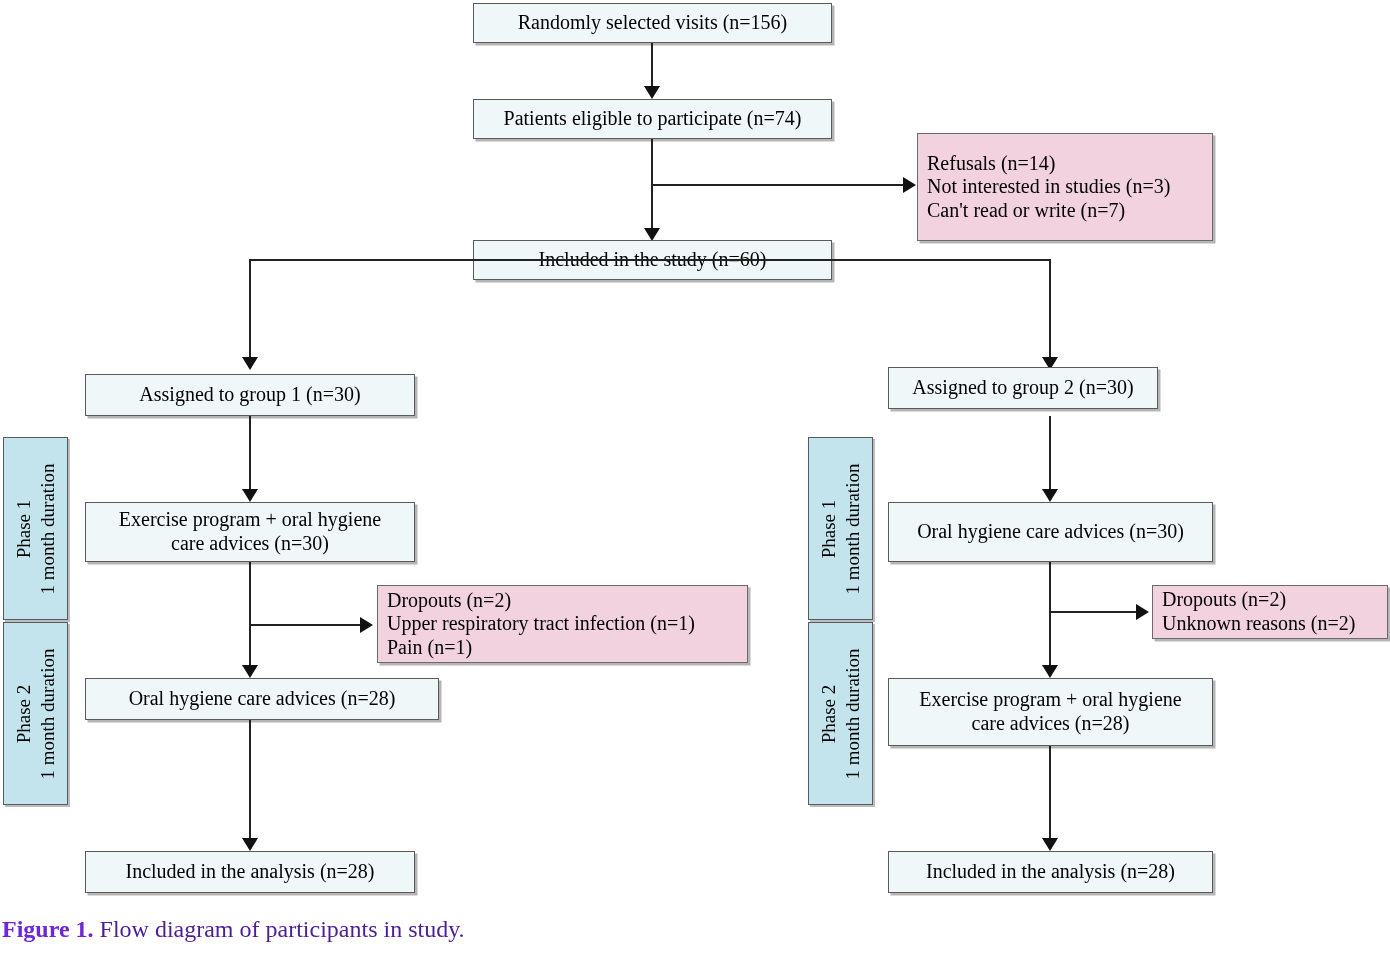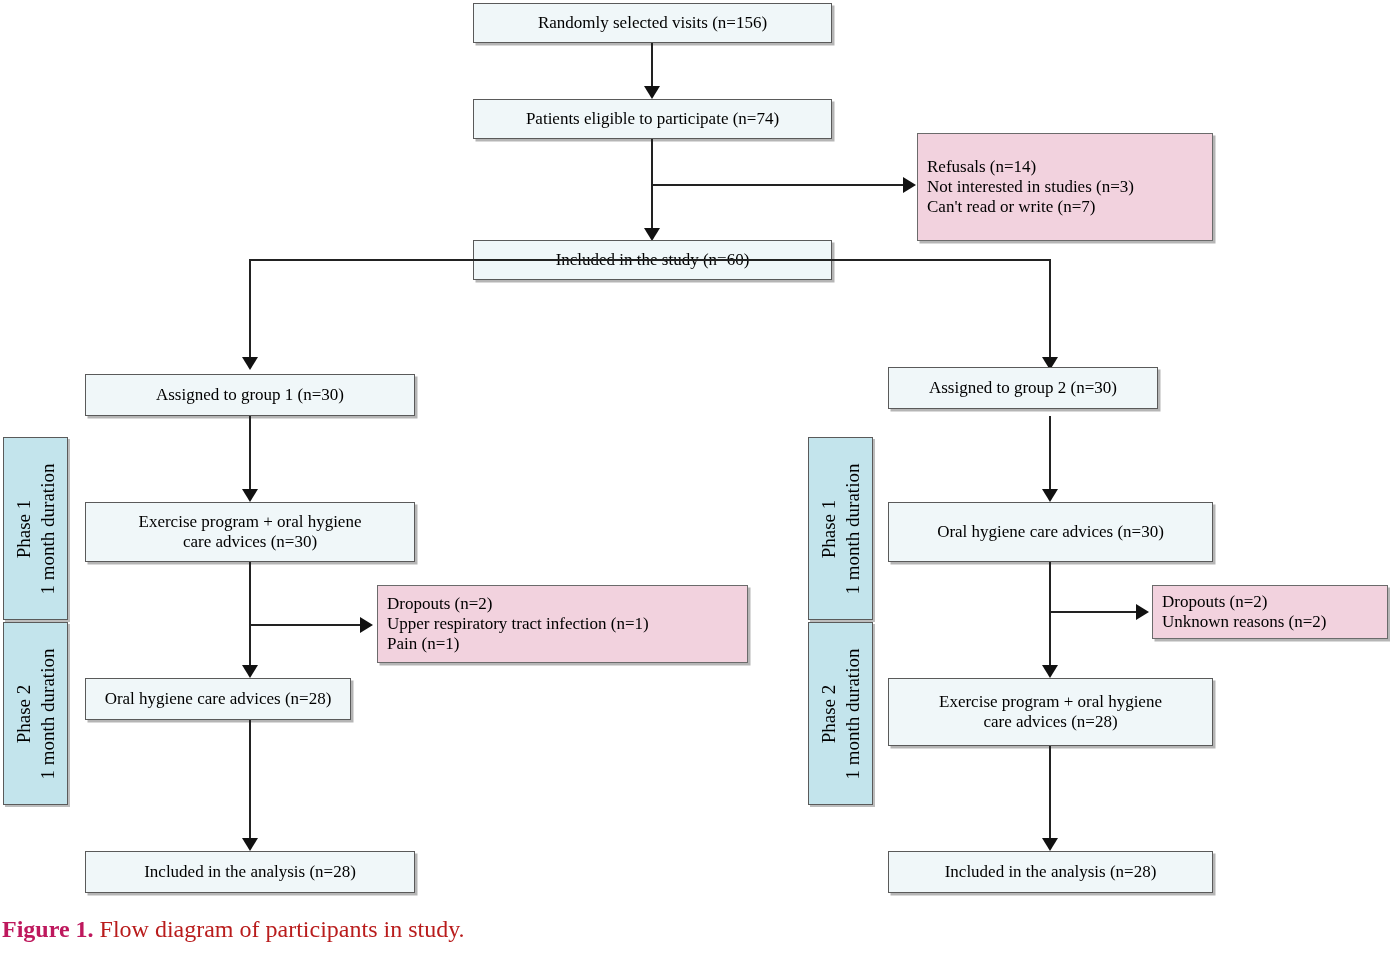--- a/index.html
+++ b/index.html
@@ -23,21 +23,21 @@
   .node {
     position: absolute;
     box-sizing: border-box;
     border: 1.5px solid #5a5a5a;
     background: #f0f7f9;
     box-shadow: 2.5px 2.5px 0 rgba(90,90,90,0.45);
     display: flex;
     align-items: center;
     justify-content: center;
     text-align: center;
-    font-size: 17px;
+    font-size: 20px;
     line-height: 1.18;
     padding: 2px 8px;
   }
   .node .txt { display: block; }
 
   
   .node.pink {
     background: #f2d2de;
     border: 1.5px solid #6b6b6b;
     justify-content: flex-start;
@@ -109,23 +109,23 @@
   #caption {
     position: absolute;
     left: 2px;
     top: 916px;
     font-size: 24px;
     line-height: 1.1;
     white-space: nowrap;
   }
   #caption .figlabel {
     font-weight: bold;
-    color: #be185d;
-  }
-  #caption .captext { color: #b91c1c; }
+    color: #6d28d9;
+  }
+  #caption .captext { color: #4c1d95; }
 </style>
 </head>
 <body>
 
 <div id="page">
 
   <div class="node" style="left:473px; top:3px; width:359px; height:40px;">
     <span class="txt">Randomly selected visits (n=156)</span>
   </div>
 
@@ -181,21 +181,21 @@
   <div class="arrow-right" style="left:360px; top:617px;"></div>
 
   <div class="node pink" style="left:377px; top:585px; width:371px; height:78px;">
     <span class="blk">
       <span class="hd">Dropouts (n=2)</span>
       <span class="ln">Upper respiratory tract infection (n=1)</span>
       <span class="ln">Pain (n=1)</span>
     </span>
   </div>
 
-  <div class="node" style="left:85px; top:678px; width:266px; height:42px;">
+  <div class="node" style="left:85px; top:678px; width:354px; height:42px;">
     <span class="txt">Oral hygiene care advices (n=28)</span>
   </div>
 
   <div class="vline" style="left:249px; top:720px; height:125px;"></div>
   <div class="arrow-down" style="left:242px; top:838px;"></div>
 
   <div class="node" style="left:85px; top:851px; width:330px; height:42px;">
     <span class="txt">Included in the analysis (n=28)</span>
   </div>
 

